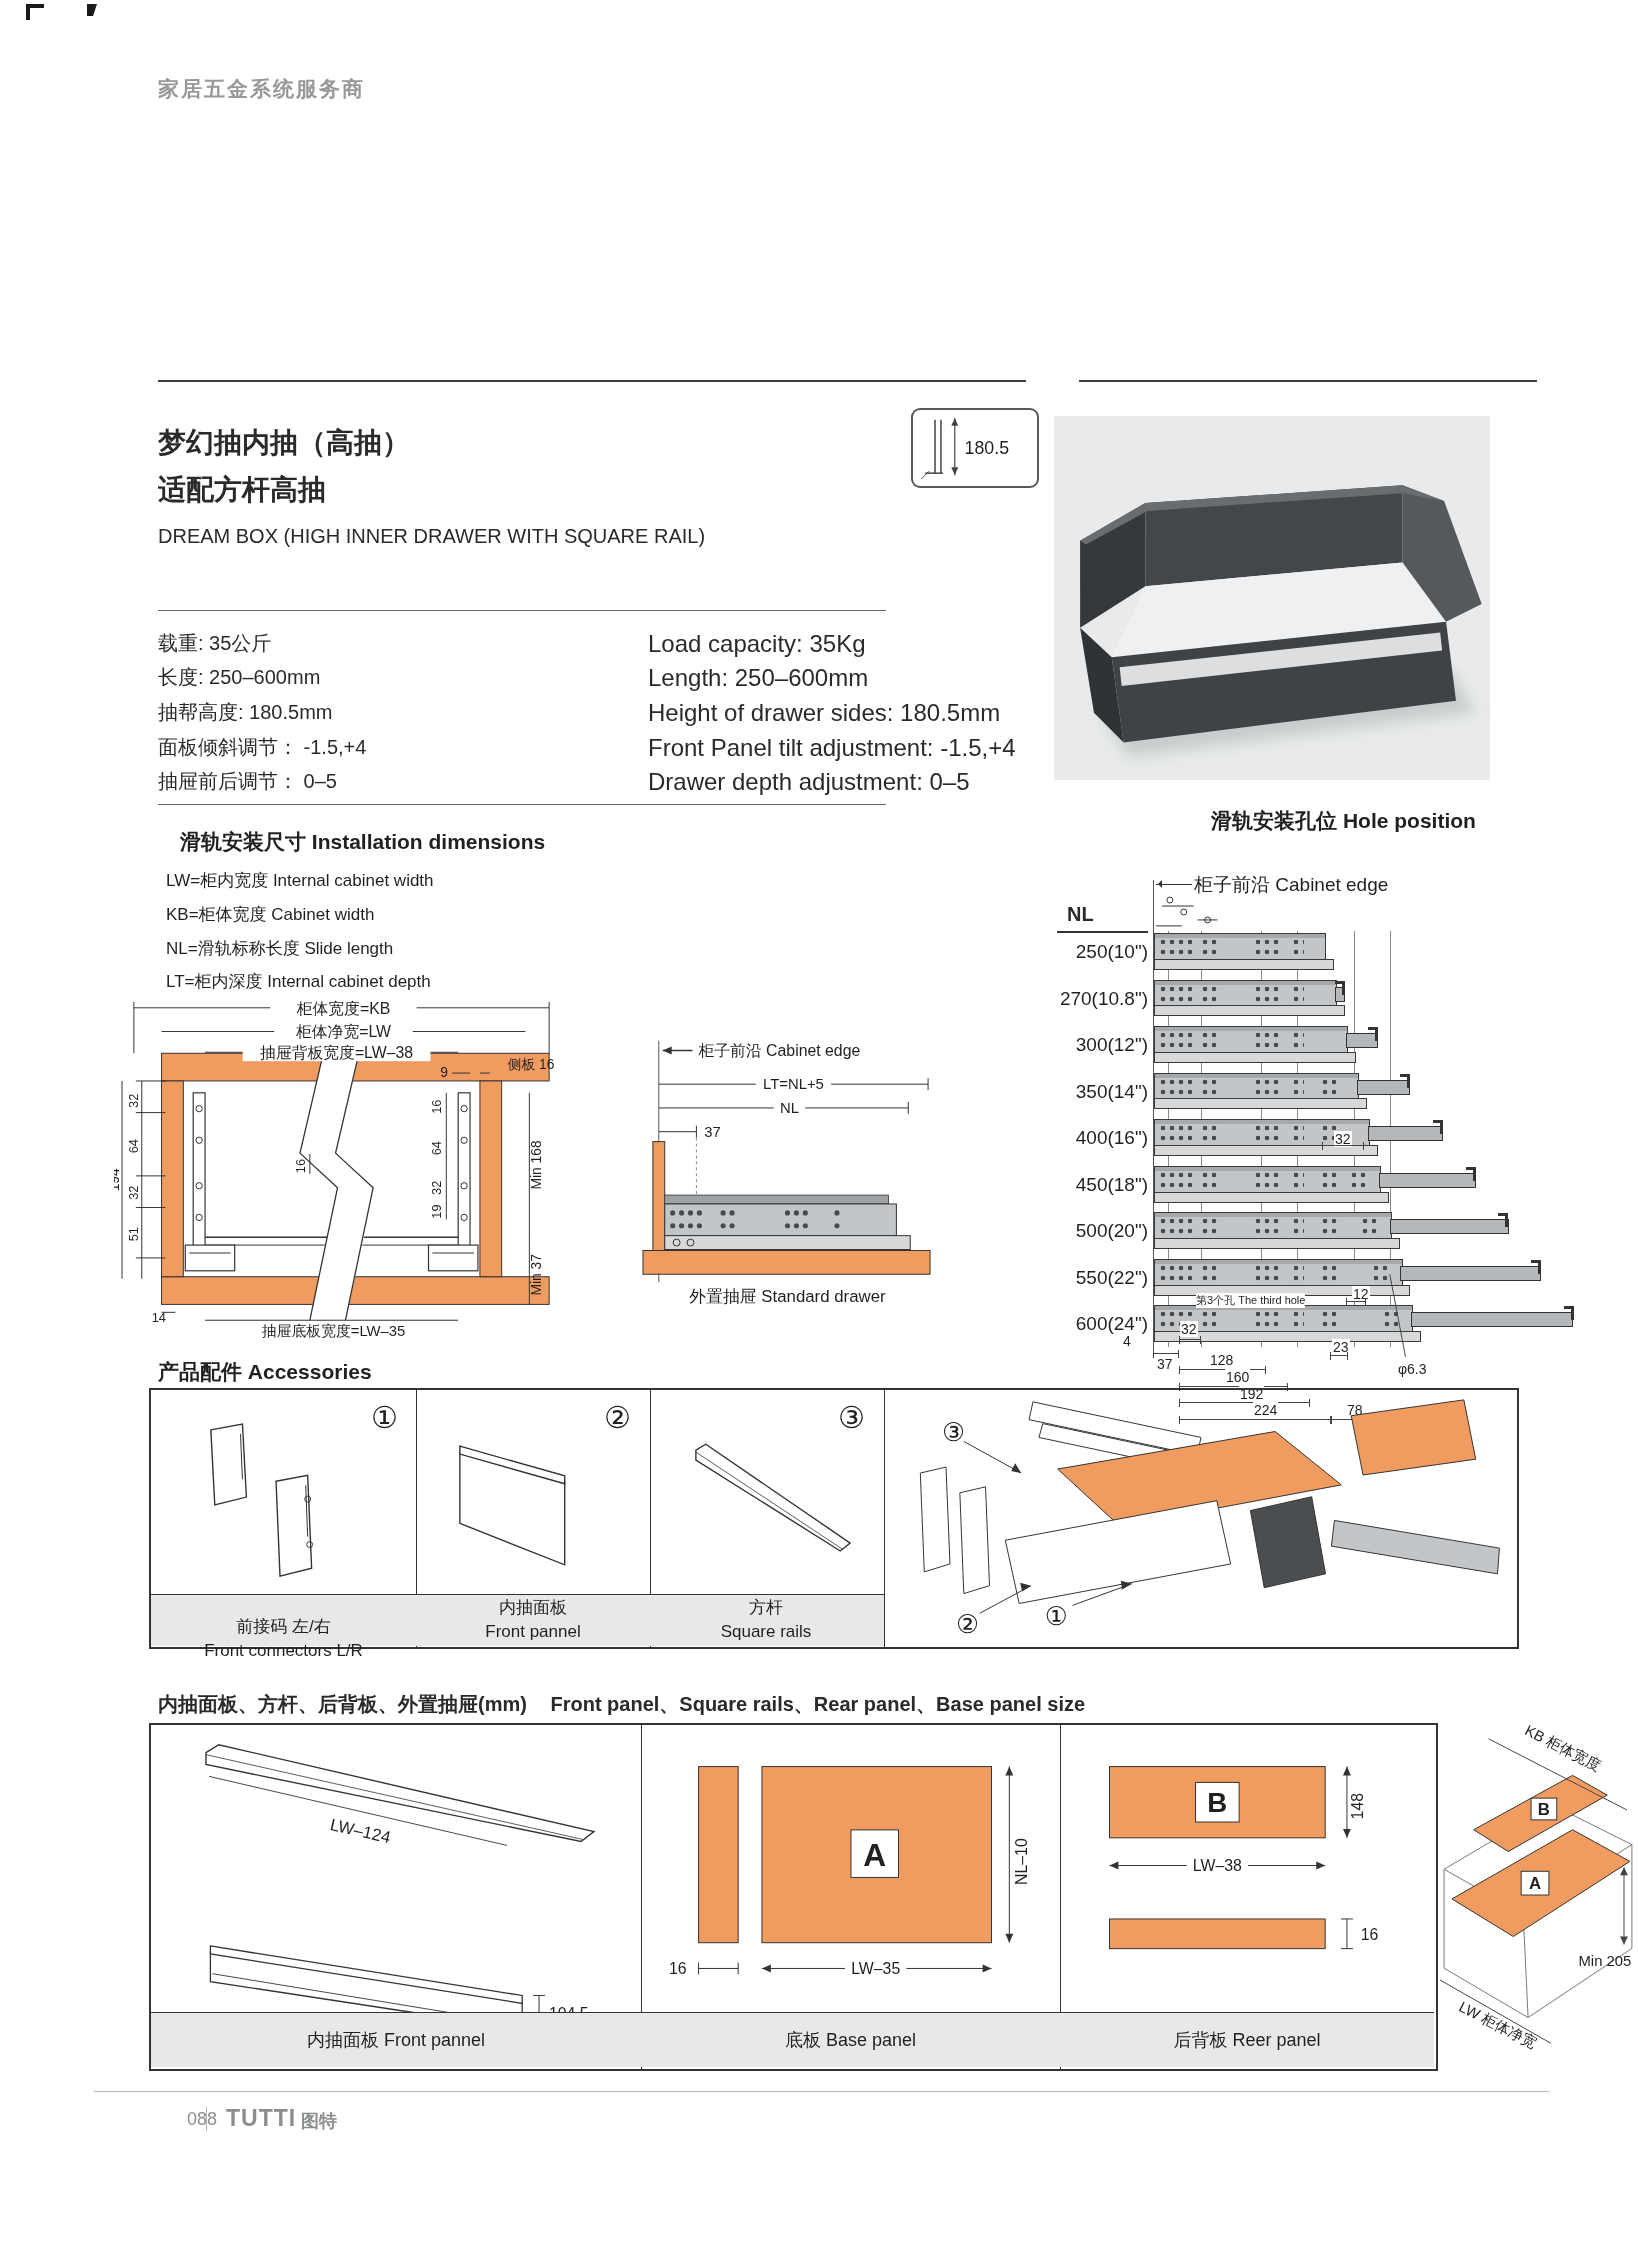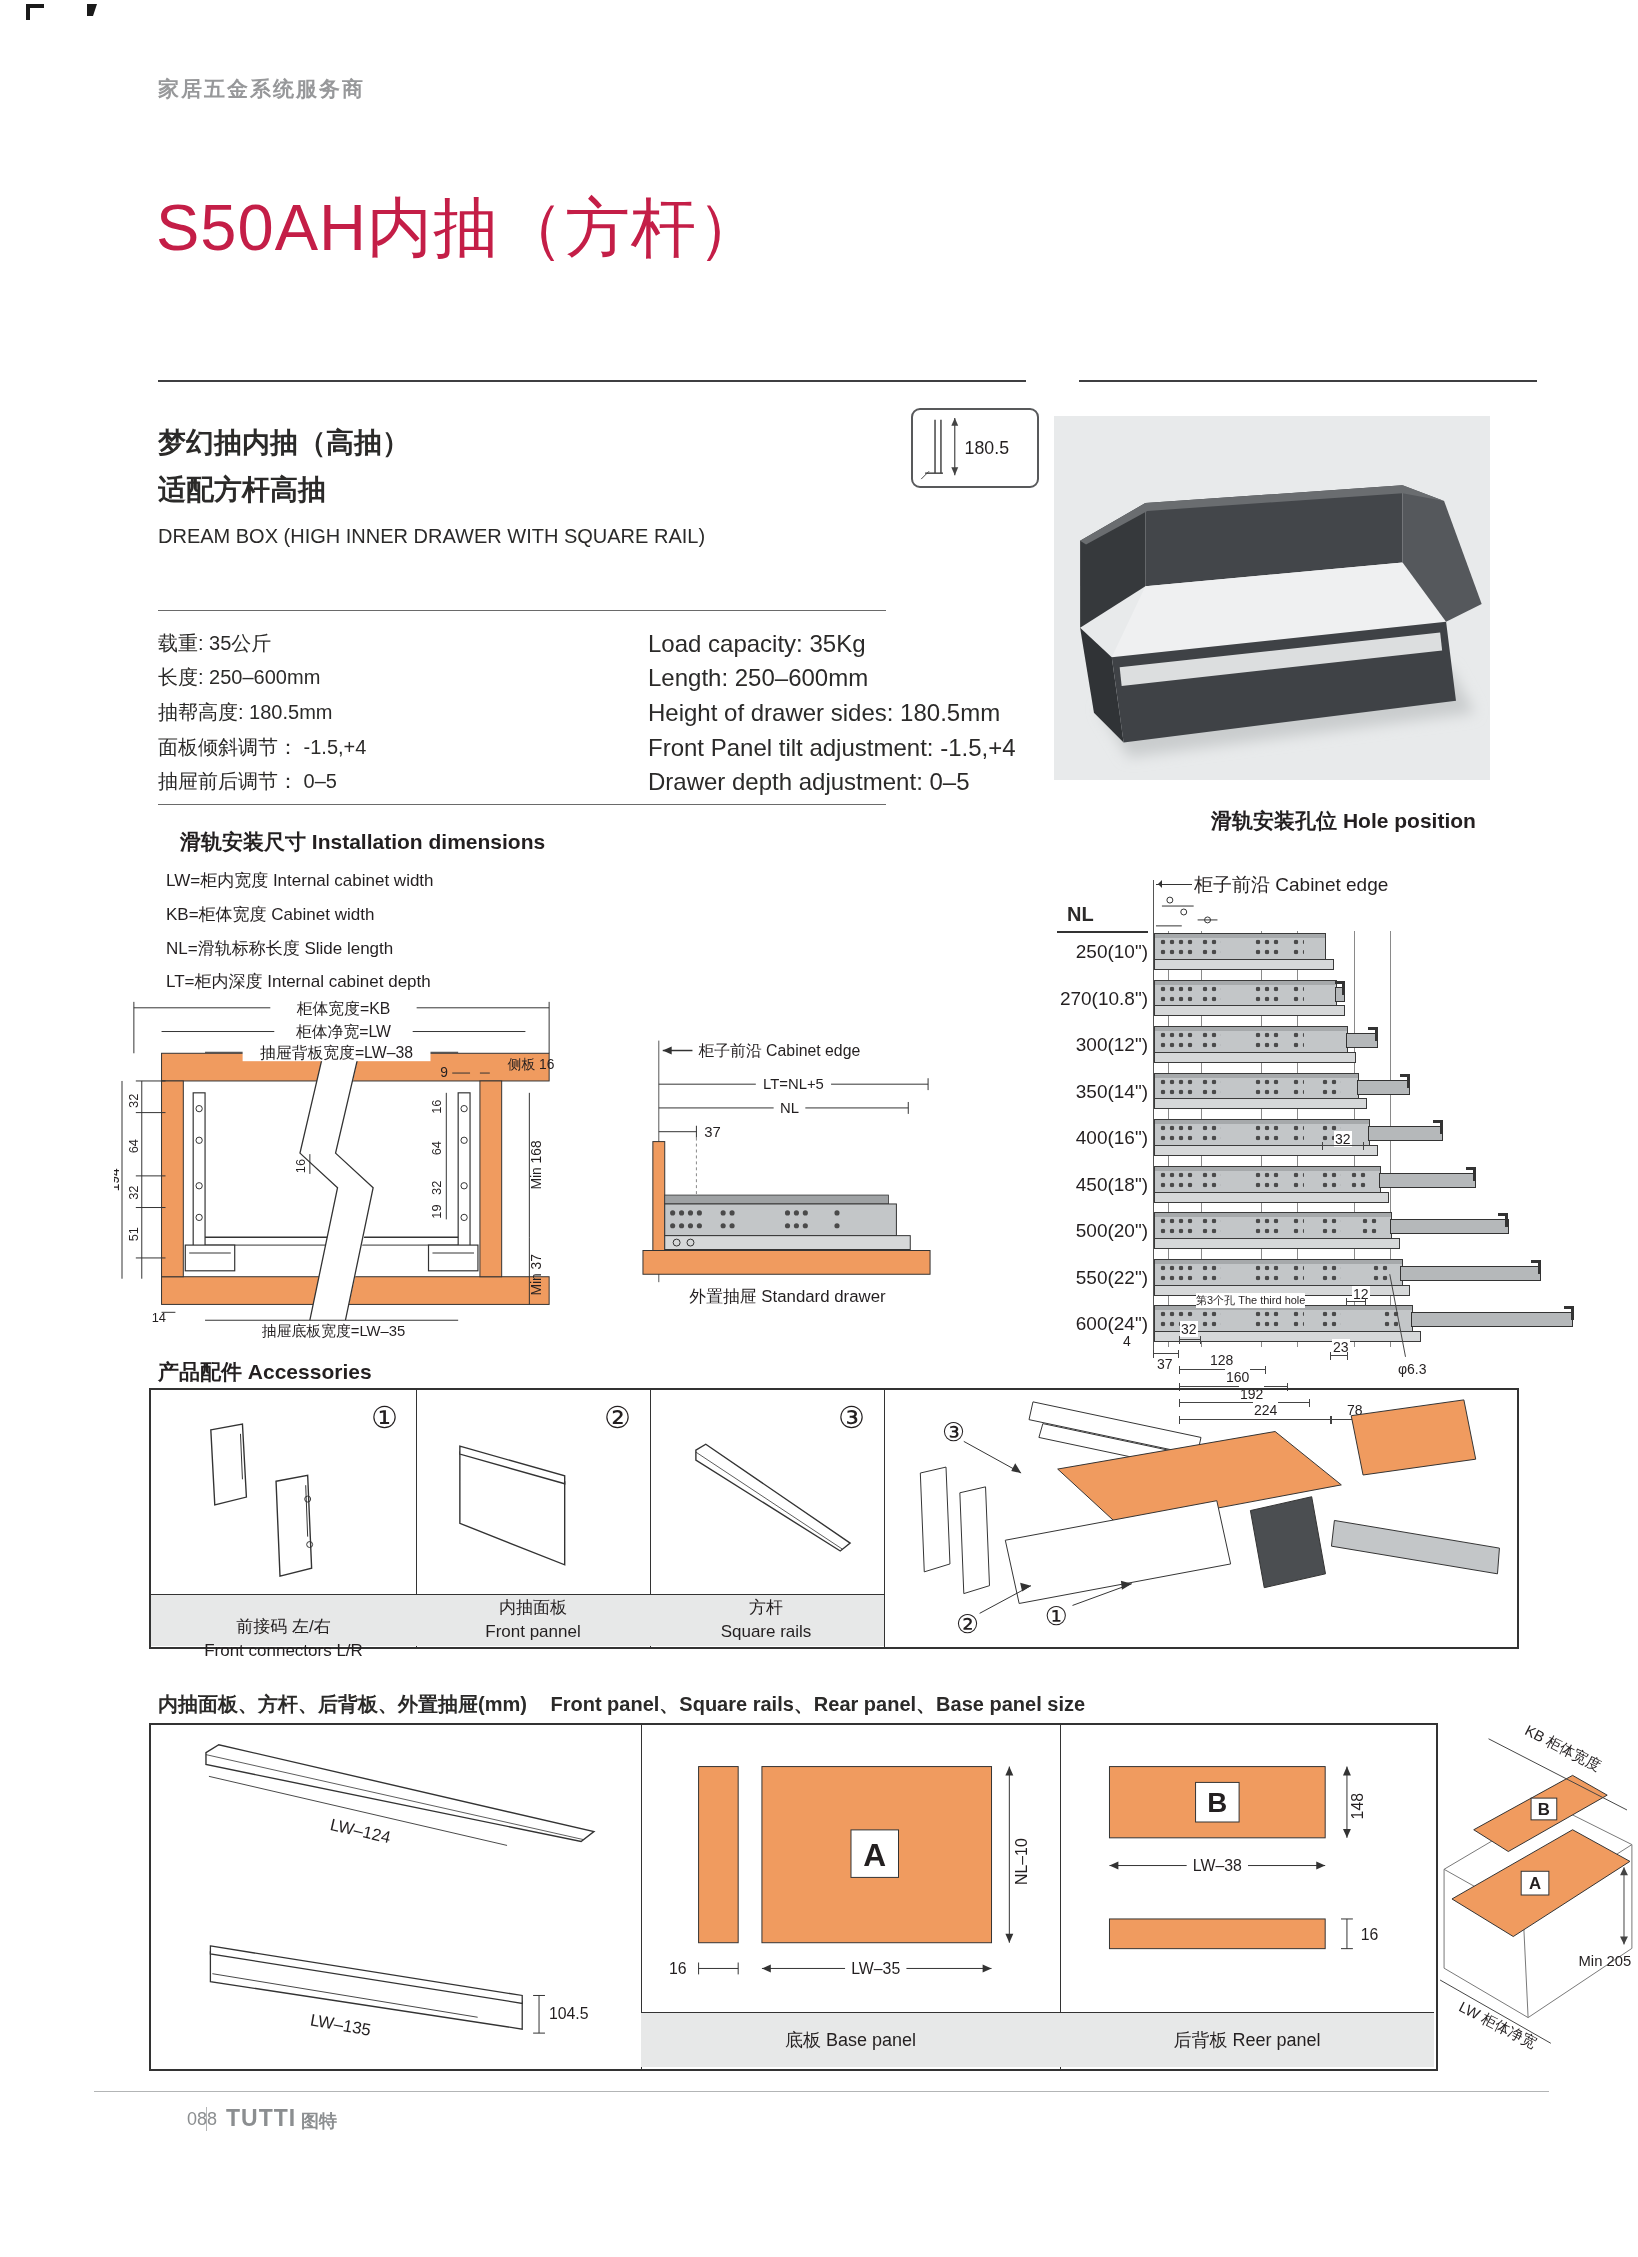--- a/index.html
+++ b/index.html
@@ -64,21 +64,20 @@
 </style>
 </head>
 <body>
 
 <div class="page">
 
   <div class="abs crop1"></div>
   <div class="abs crop2"></div>
 
   <div class="abs tagline">家居五金系统服务商</div>
-  <div class="abs title">S50AH内抽（方杆）</div>
   <div class="abs rule-a"></div>
   <div class="abs rule-b"></div>
 
   <div class="abs sub-cn" style="top:424px;">梦幻抽内抽（高抽）</div>
   <div class="abs sub-cn" style="top:471px;">适配方杆高抽</div>
   <div class="abs sub-en">DREAM BOX (HIGH INNER DRAWER WITH SQUARE RAIL)</div>
 
   <div class="abs badge">
     <svg width="124" height="76" viewBox="0 0 125 77">
       <line x1="22" y1="10" x2="22" y2="64" stroke="#444" stroke-width="1.5"></line>
@@ -484,20 +483,21 @@
     <svg class="abs" style="left:0;top:209px;" width="490" height="119" viewBox="0 0 495 120">
       <polygon points="60,18 375,68 375,96 60,48" fill="#fff" stroke="#333" stroke-width="1.3"></polygon>
       <polygon points="60,12 375,62 375,70 60,20" fill="#fff" stroke="#333" stroke-width="1.3"></polygon>
       <line x1="62" y1="40" x2="330" y2="84" stroke="#333" stroke-width="0.9"></line>
       <text x="160" y="92" font-size="17" fill="#231f20" transform="rotate(10 160 92)">LW–135</text>
       <line x1="392" y1="62" x2="392" y2="100" stroke="#333"></line>
       <line x1="386" y1="62" x2="398" y2="62" stroke="#333"></line>
         <line x1="386" y1="100" x2="398" y2="100" stroke="#333"></line>
       <text x="402" y="86" font-size="16" fill="#231f20">104.5</text>
     </svg>
+    <div class="botband" style="left:0;top:287px;width:490px;">内抽面板 Front pannel</div>
 
     <svg class="abs" style="left:490px;top:0;" width="419" height="287" viewBox="0 0 423 290">
       <rect x="58" y="42" width="40" height="178" fill="#F09B5F" stroke="#333"></rect>
       <rect x="122" y="42" width="232" height="178" fill="#F09B5F" stroke="#333"></rect>
       <rect x="212" y="106" width="48" height="48" fill="#fff" stroke="#333"></rect>
       <text x="236" y="142" font-size="32" font-weight="bold" text-anchor="middle" fill="#231f20">A</text>
       <line x1="372" y1="42" x2="372" y2="220" stroke="#333"></line>
       <path d="M372,42 l-4,9 h8 z" fill="#333"></path>
         <path d="M372,220 l-4,-9 h8 z" fill="#333"></path>
       <text x="390" y="138" font-size="16" fill="#231f20" transform="rotate(-90 390 138)" text-anchor="middle">NL–10</text>

